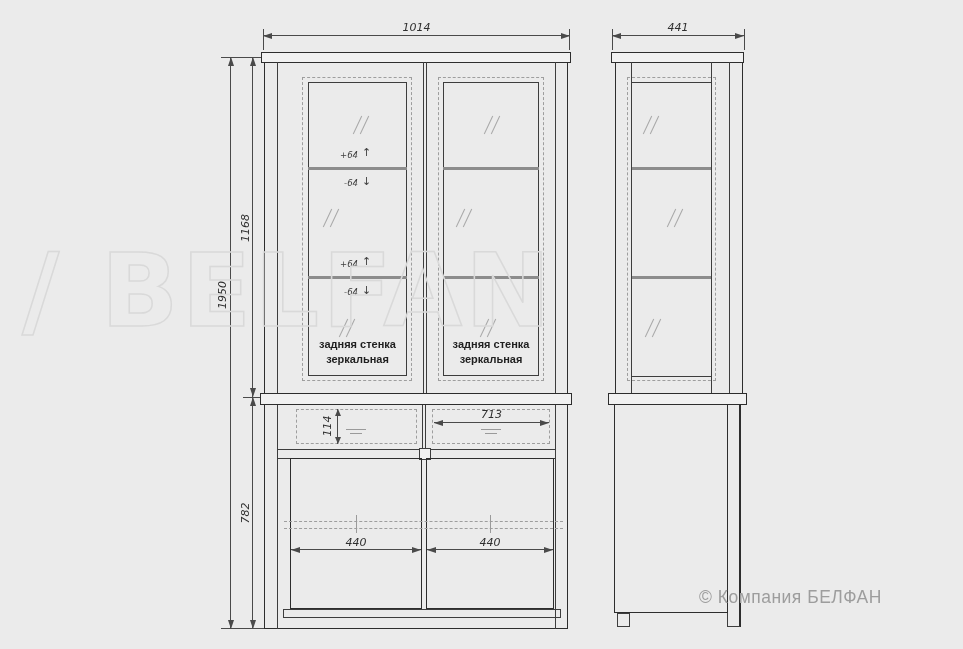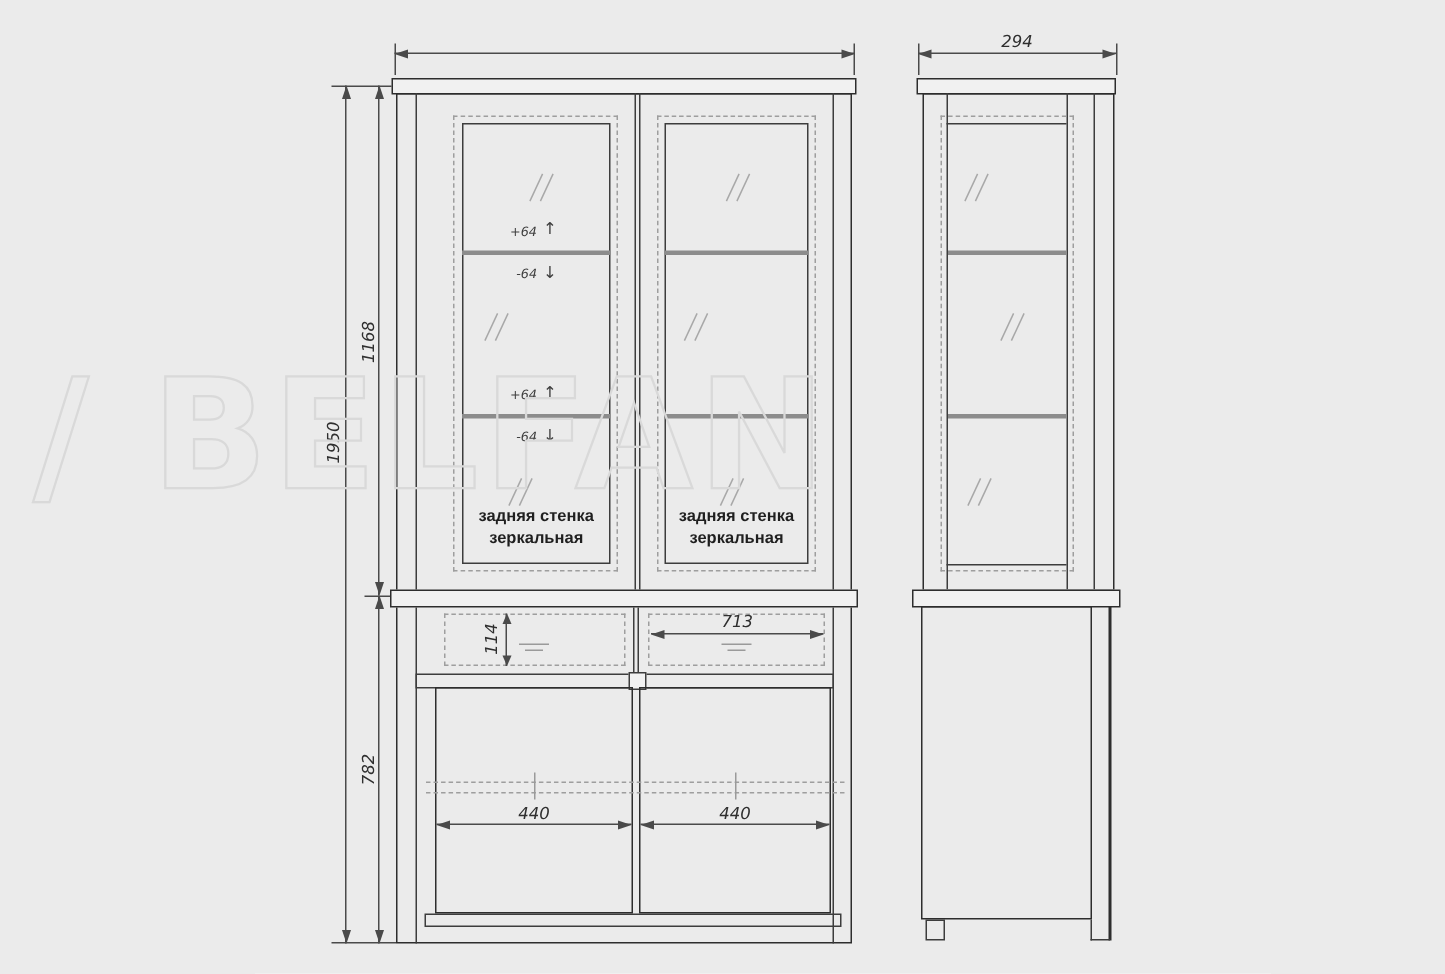--- a/index.html
+++ b/index.html
@@ -55,25 +55,26 @@
 </head>
 <body>
 
 <div class="canvas">
 
   <div class="watermark">/ BELFAN</div>
 
   <div class="lnv-thin ext" style="left:263px;top:29px;height:21px;"></div>
   <div class="lnv-thin ext" style="left:569px;top:29px;height:21px;"></div>
   <div class="dimh" style="left:263px;top:35px;width:307px;"></div>
+  <div class="dimlab" style="left:263px;top:21px;width:307px;">1014</div>
 
   <div class="lnv-thin ext" style="left:612px;top:29px;height:21px;"></div>
   <div class="lnv-thin ext" style="left:744px;top:29px;height:21px;"></div>
   <div class="dimh" style="left:612px;top:35px;width:132px;"></div>
-  <div class="dimlab" style="left:612px;top:21px;width:132px;">294</div>
+  <div class="dimlab" style="left:612px;top:21px;width:132px;">441</div>
 
   <div class="lnh-thin ext" style="left:221px;top:57px;width:43px;"></div>
   <div class="lnh-thin ext" style="left:243px;top:397px;width:22px;"></div>
   <div class="lnh-thin ext" style="left:221px;top:628px;width:43px;"></div>
 
   <div class="dimv" style="left:230px;top:57px;height:572px;"></div>
   <div class="vlab" style="left:197px;top:288px;width:50px;height:14px;">1950</div>
 
   <div class="dimv" style="left:252px;top:57px;height:340px;"></div>
   <div class="vlab" style="left:220px;top:221px;width:50px;height:14px;">1168</div>
@@ -199,14 +200,15 @@
     </div>
 
   <div class="box fill" style="left:608px;top:393px;width:139px;height:12px;"></div>
 
   <div class="box" style="left:614px;top:404px;width:114px;height:209px;"></div>
   <div class="lnv" style="left:739px;top:404px;height:223px;"></div>
   <div class="lnv-thin" style="left:727px;top:613px;height:14px;"></div>
   <div class="lnh-thin" style="left:727px;top:626px;width:13px;"></div>
   <div class="box thin" style="left:617px;top:613px;width:13px;height:14px;"></div>
 
+  <div class="copyright">© Компания БЕЛФАН</div>
 
 </div>
 
 </body></html>

